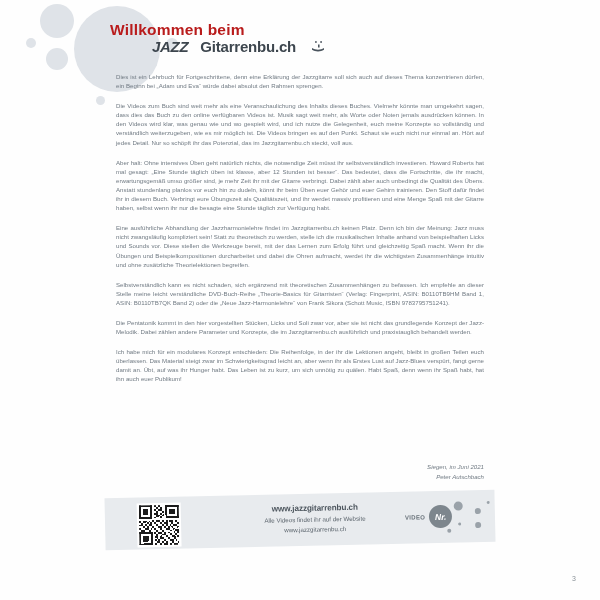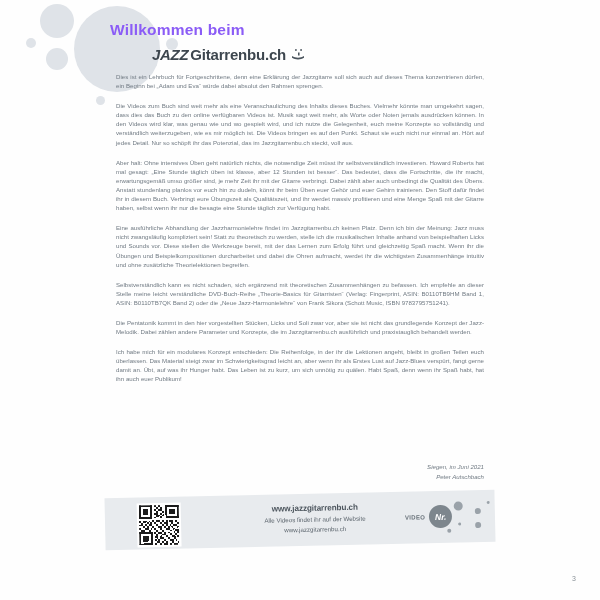--- a/index.html
+++ b/index.html
@@ -24,27 +24,27 @@
   .c3{width:22px;height:22px;left:46px;top:48px;background:#e8eaed;}
   .c4{width:10px;height:10px;left:26px;top:38px;background:#e9ebee;}
   .c5{width:7px;height:7px;left:150px;top:60px;background:#e3e6ea;}
   .c6{width:12px;height:12px;left:166px;top:38px;background:#e7eaed;}
   .c7{width:5px;height:5px;left:118px;top:86px;background:#e9ebee;}
   .c8{width:9px;height:9px;left:96px;top:96px;background:#eceef0;}
 
   
   .header{position:absolute;left:80px;top:22px;width:300px;}
   .welcome{
-    font-size:15.5px;font-weight:bold;color:#8b5cf6;
+    font-size:15.5px;font-weight:bold;color:#b91c1c;
     letter-spacing:.2px;line-height:1;
     padding-left:30px;
   }
   .logo-row{
-    margin-top:8px;padding-left:72px;
-    display:flex;align-items:center;gap:2px;
+    margin-top:0;padding-left:72px;
+    display:flex;align-items:center;gap:12px;
     color:#3d464e;
   }
   .logo-jazz{font-size:15px;font-weight:bold;font-style:italic;letter-spacing:-0.3px;}
   .logo-rest{font-size:15px;font-weight:bold;letter-spacing:-0.2px;}
   .logo-smiley{
     margin-left:6px;font-size:12px;color:#4a545d;
     display:inline-block;transform:rotate(90deg) translateY(1px);
     font-weight:bold;
   }
 

